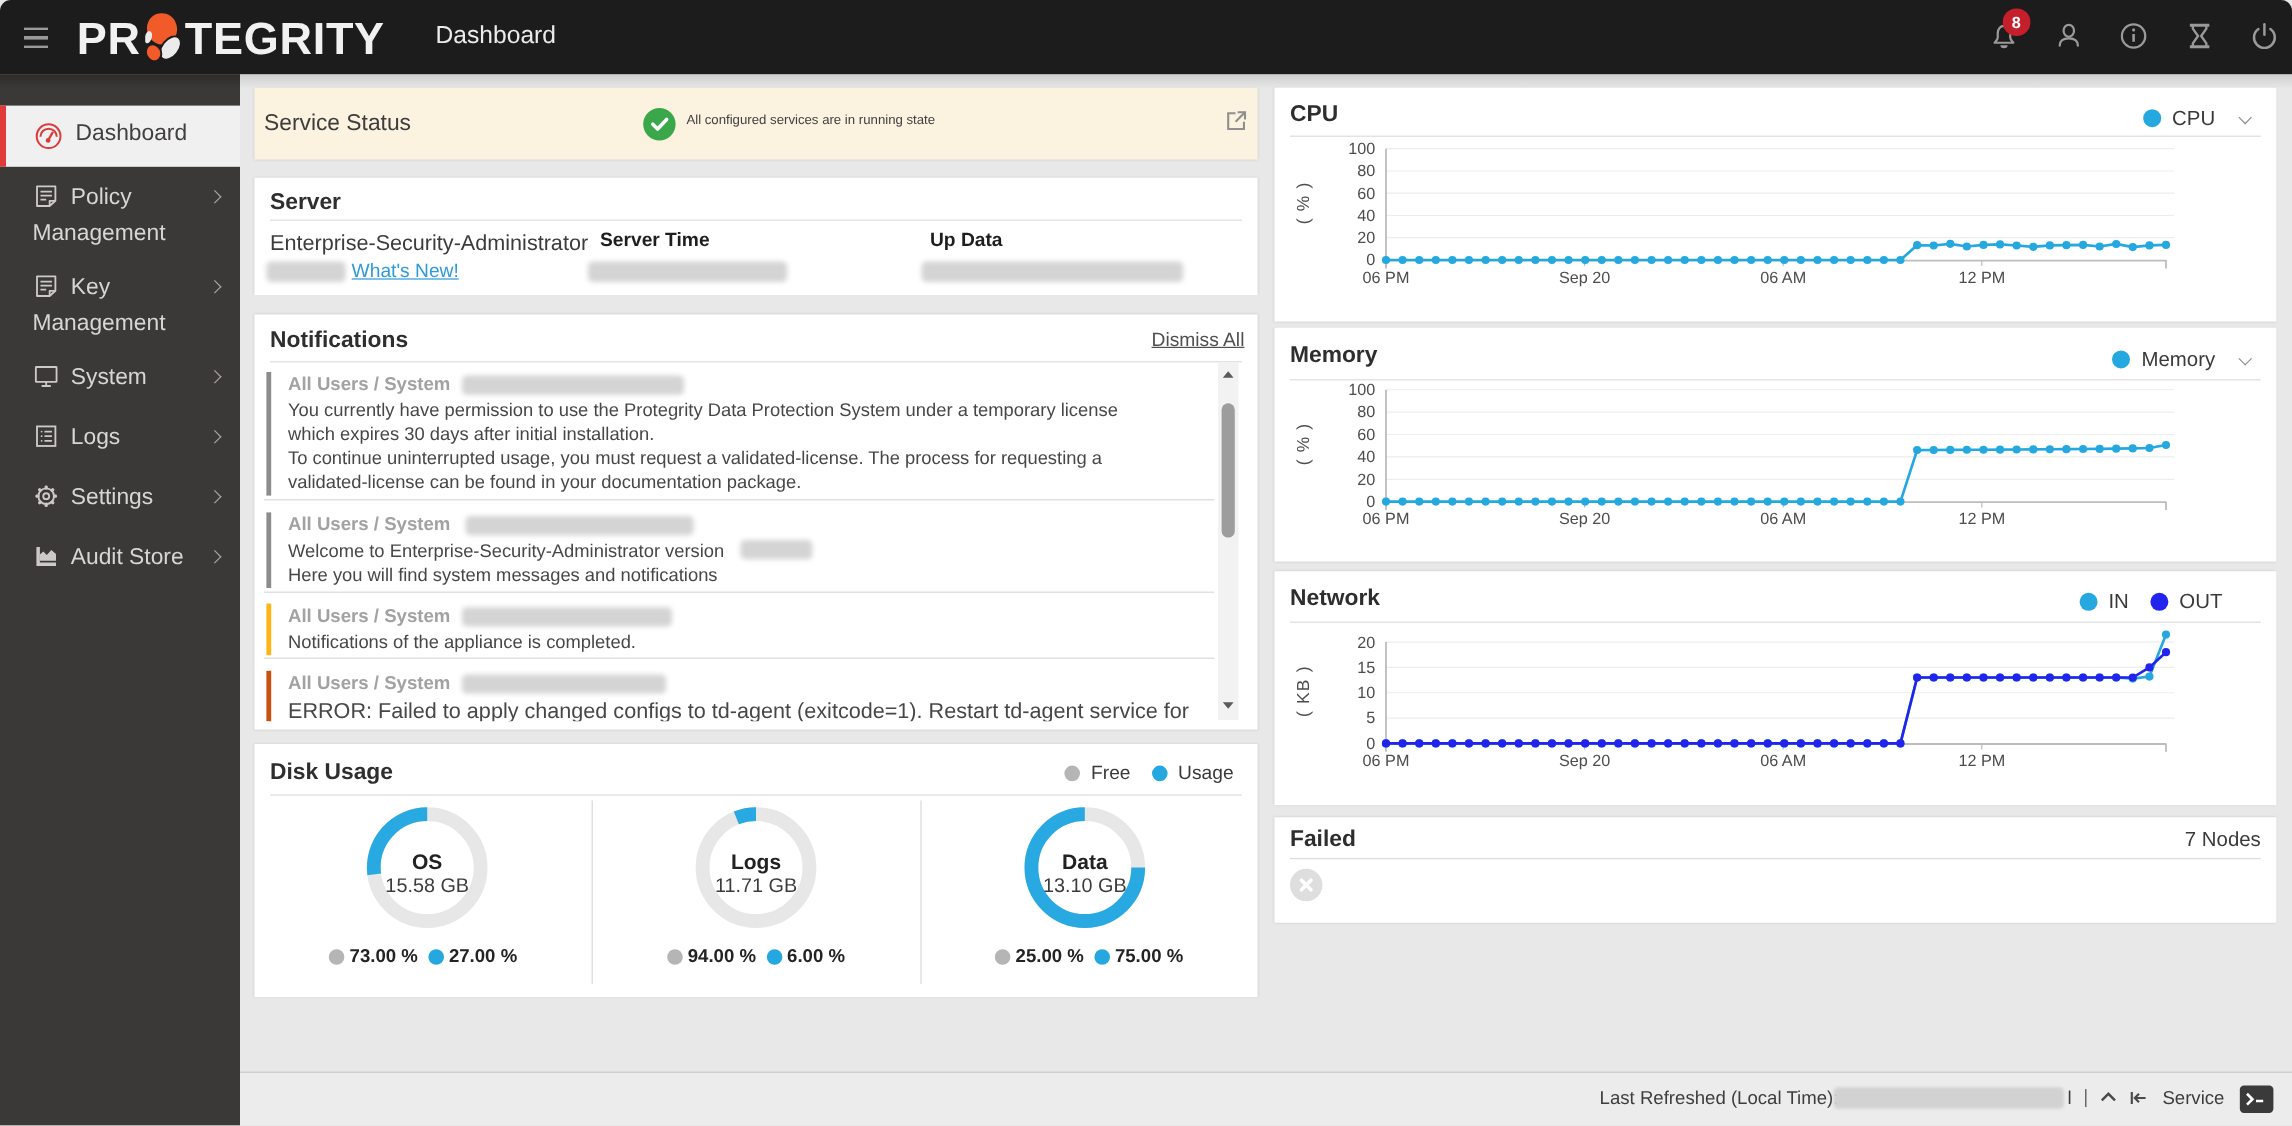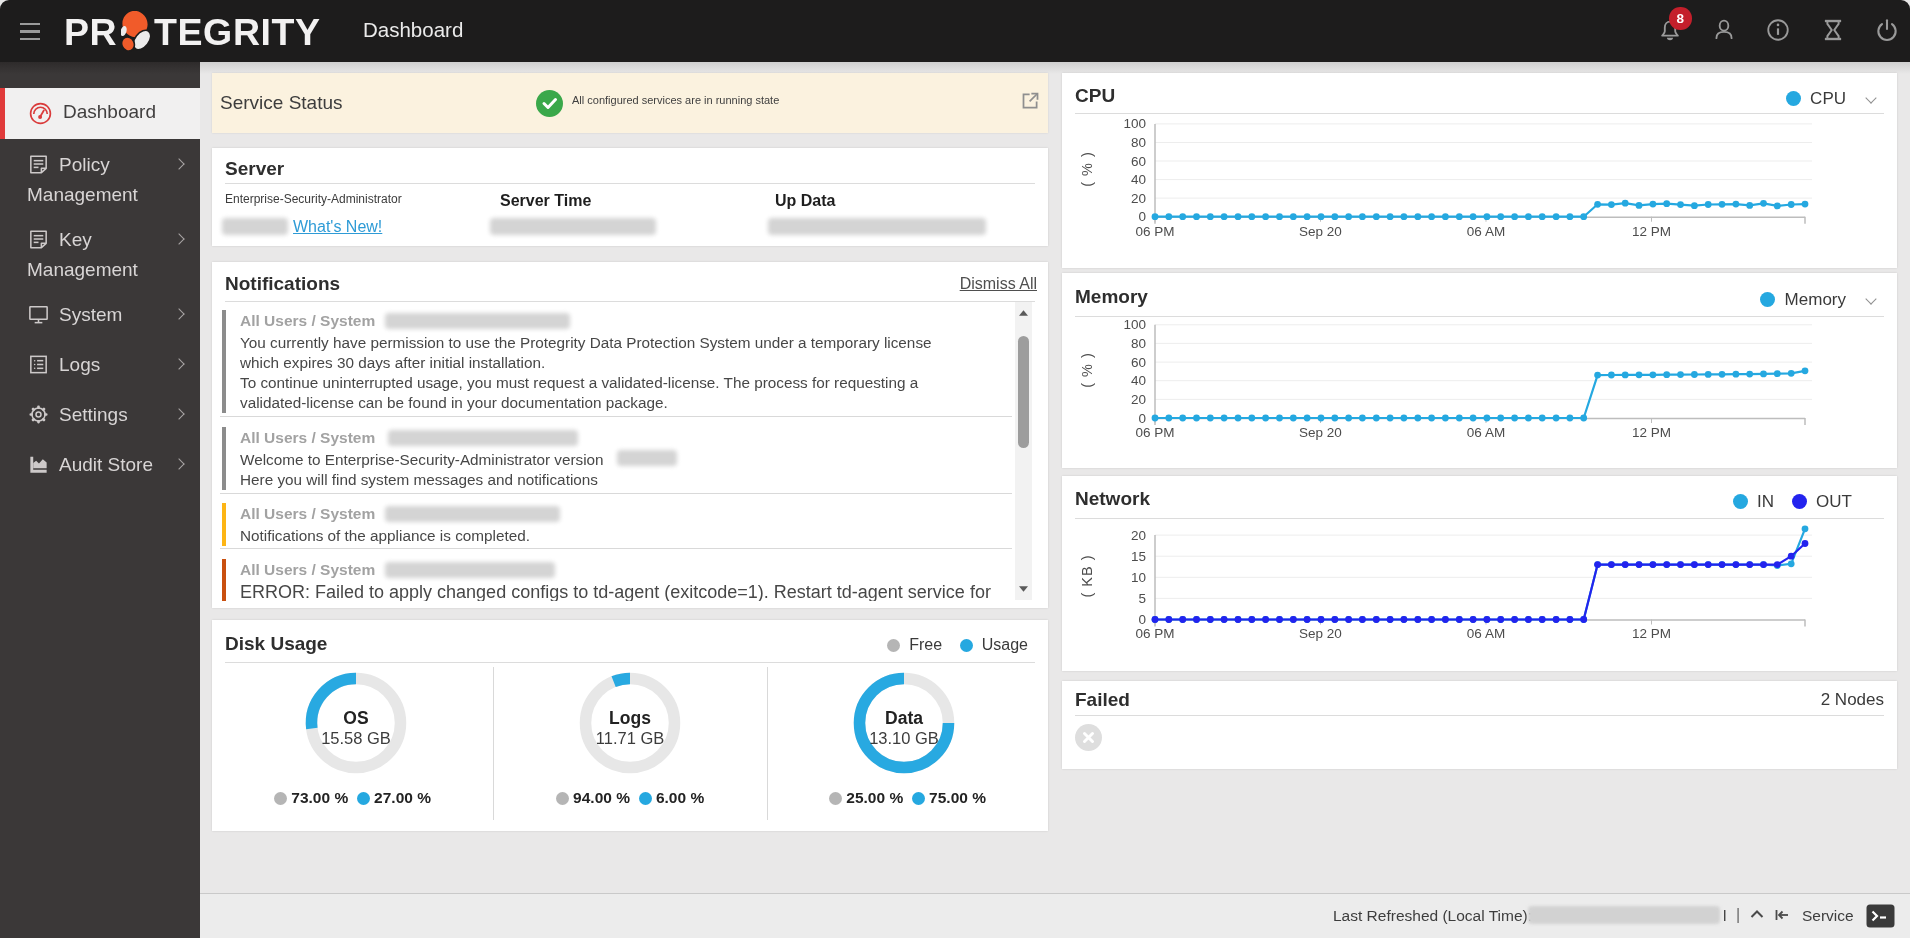--- a/index.html
+++ b/index.html
@@ -119,21 +119,21 @@
   <span class="abs" style="left:808px;top:17px"><svg width="21" height="21" viewBox="0 0 24 24" fill="none" stroke="#8f8f8f" stroke-width="2">
 <path d="M19 13 L19 20 L4 20 L4 5 L11 5"></path>
         <path d="M13 4 L20 4 L20 11"></path>
         <line x1="20" y1="4" x2="11" y2="13"></line>
       </svg></span>
 </div>
 
 <div class="card" style="left:212px;top:148px;width:836px;height:98px">
   <span class="abs" style="left:13px;top:10px" class2="hdr"><span class="hdr">Server</span></span>
   <div class="hr" style="top:35px"></div>
-  <span class="abs" style="left:13px;top:44px;font-size:12px;color:#3c3c3c">Enterprise-Security-Administrator</span>
+  <span class="abs" style="left:13px;top:44px;font-size:18px;color:#3c3c3c">Enterprise-Security-Administrator</span>
   <span class="abs" style="left:288px;top:44px;font-size:16px;font-weight:bold;color:#1e1e1e">Server Time</span>
   <span class="abs" style="left:563px;top:44px;font-size:16px;font-weight:bold;color:#1e1e1e">Up Data</span>
   <div class="abs" style="left:10px;top:70px;width:66px;height:17px;border-radius:4px;background:#d4d4d4;filter:blur(2.0px)"></div>
   <a class="abs" style="left:81px;top:70px;font-size:16px;color:#2e9bd6;text-decoration:underline">What's New!</a>
   <div class="abs" style="left:278px;top:70px;width:166px;height:17px;border-radius:4px;background:#d4d4d4;filter:blur(2.0px)"></div>
   <div class="abs" style="left:556px;top:70px;width:218px;height:17px;border-radius:4px;background:#d4d4d4;filter:blur(2.0px)"></div>
 </div>
 
 <div class="card" style="left:212px;top:262px;width:836px;height:346px">
   <span class="abs" style="left:13px;top:11px"><span class="hdr">Notifications</span></span>
@@ -492,21 +492,21 @@
         <circle cx="687.7" cy="42.6" r="3.4" fill="#2323ee"></circle>
         <circle cx="701.5" cy="42.6" r="3.4" fill="#2323ee"></circle>
         <circle cx="715.3" cy="42.6" r="3.4" fill="#2323ee"></circle>
         <circle cx="729.2" cy="34.2" r="3.4" fill="#2323ee"></circle>
         <circle cx="743.0" cy="21.5" r="3.4" fill="#2323ee"></circle>
       </svg></div>
 </div>
 
 <div class="card" style="left:1062px;top:681px;width:835px;height:88px">
   <span class="abs" style="left:13px;top:8px"><span class="hdr">Failed</span></span>
-  <span class="abs" style="right:13px;top:9px;font-size:17px;color:#3a3a3a">2 Nodes</span>
+  <span class="abs" style="right:13px;top:9px;font-size:17px;color:#3a3a3a">7 Nodes</span>
   <div class="hr" style="top:34px"></div>
   <div class="abs" style="left:13px;top:43px;width:27px;height:27px;border-radius:50%;background:#dedede"><svg width="27" height="27" viewBox="0 0 27 27">
         <path d="M9.5 9.5 L17.5 17.5 M17.5 9.5 L9.5 17.5" stroke="#fff" stroke-width="3" stroke-linecap="round"></path>
       </svg></div>
 </div>
 
 <div class="abs" style="left:200px;top:893px;width:1710px;height:45px;background:#ececec;border-top:1px solid #c9c9c9">
   <span class="abs" style="left:1133px;top:13px;font-size:15.5px;color:#3d3d3d">Last Refreshed (Local Time):</span>
   <div class="abs" style="left:1328px;top:12px;width:192px;height:18px;border-radius:4px;background:#d2d2d2;filter:blur(1.5px)"></div>
   <span class="abs" style="left:1523px;top:13px;font-size:15.5px;color:#3d3d3d">l</span>

